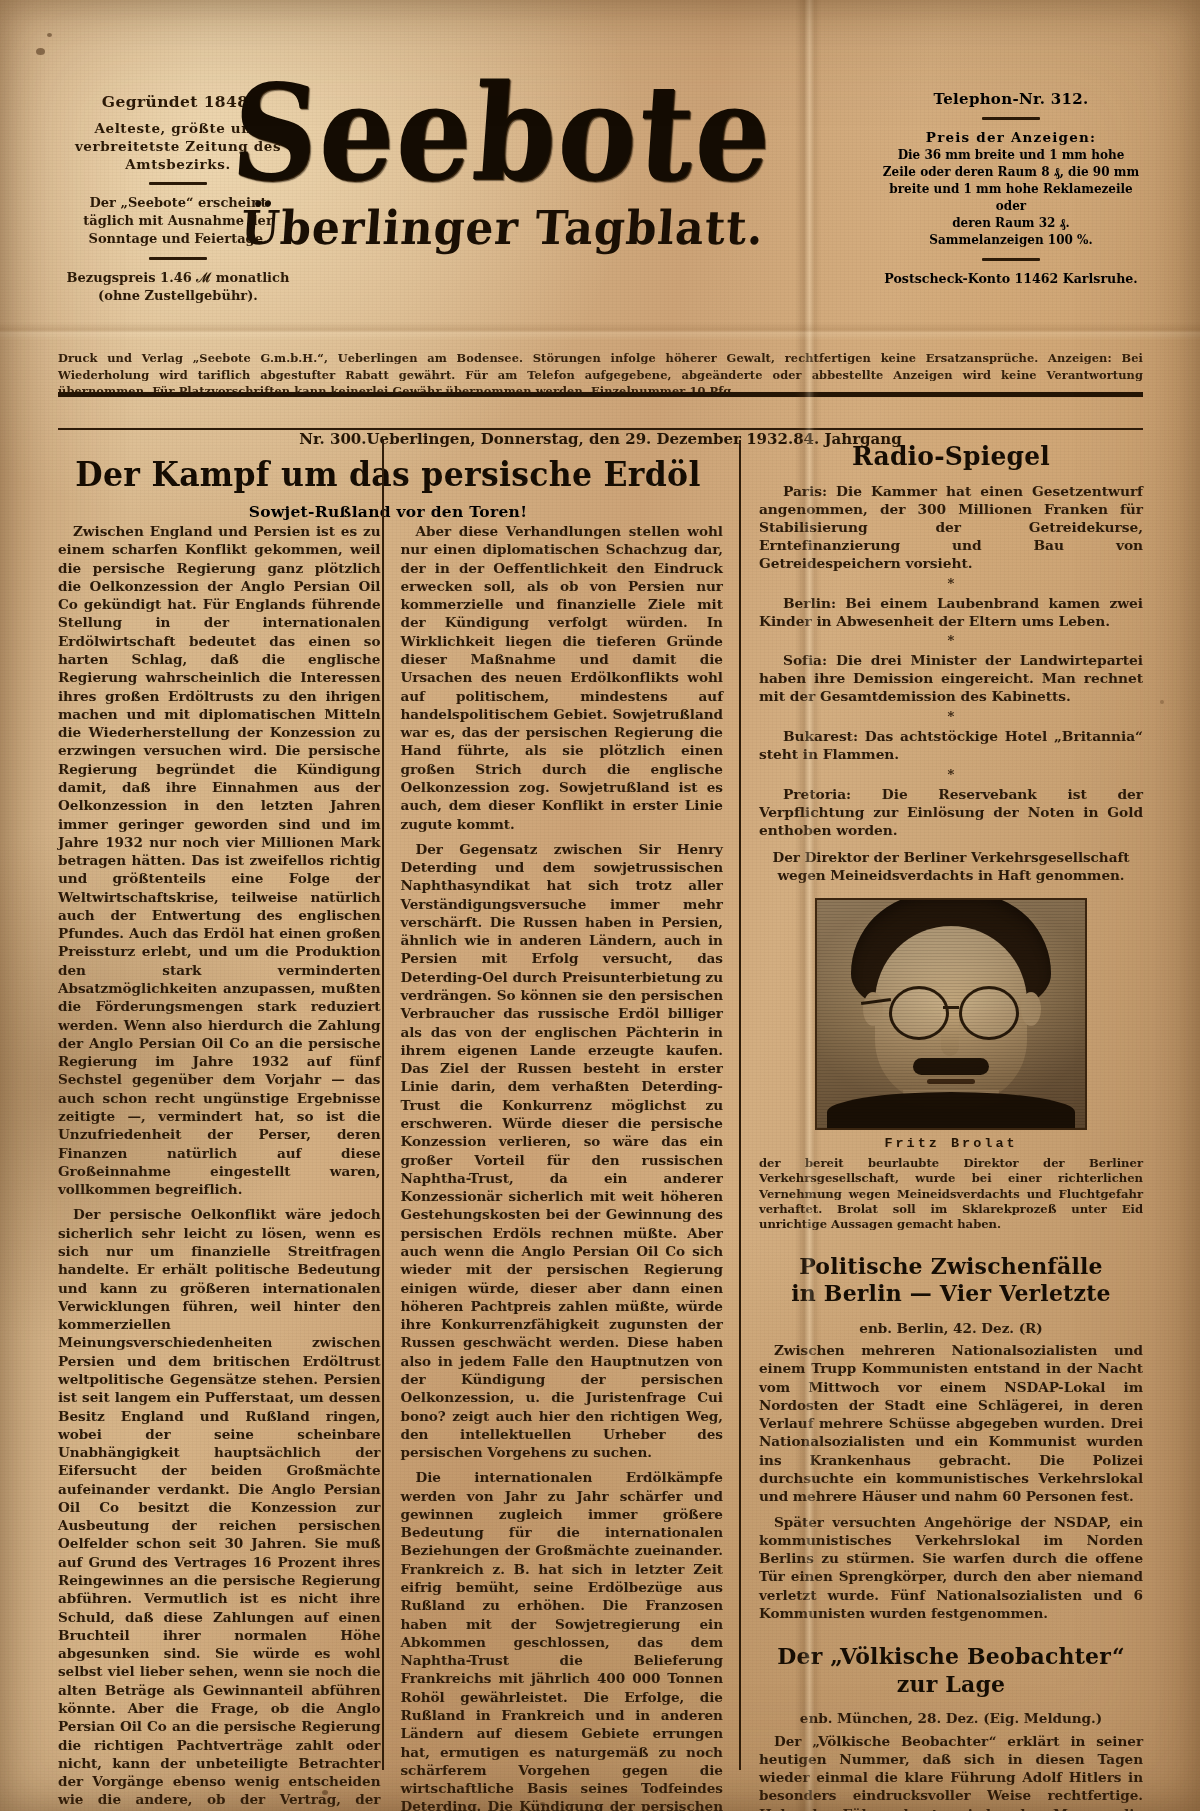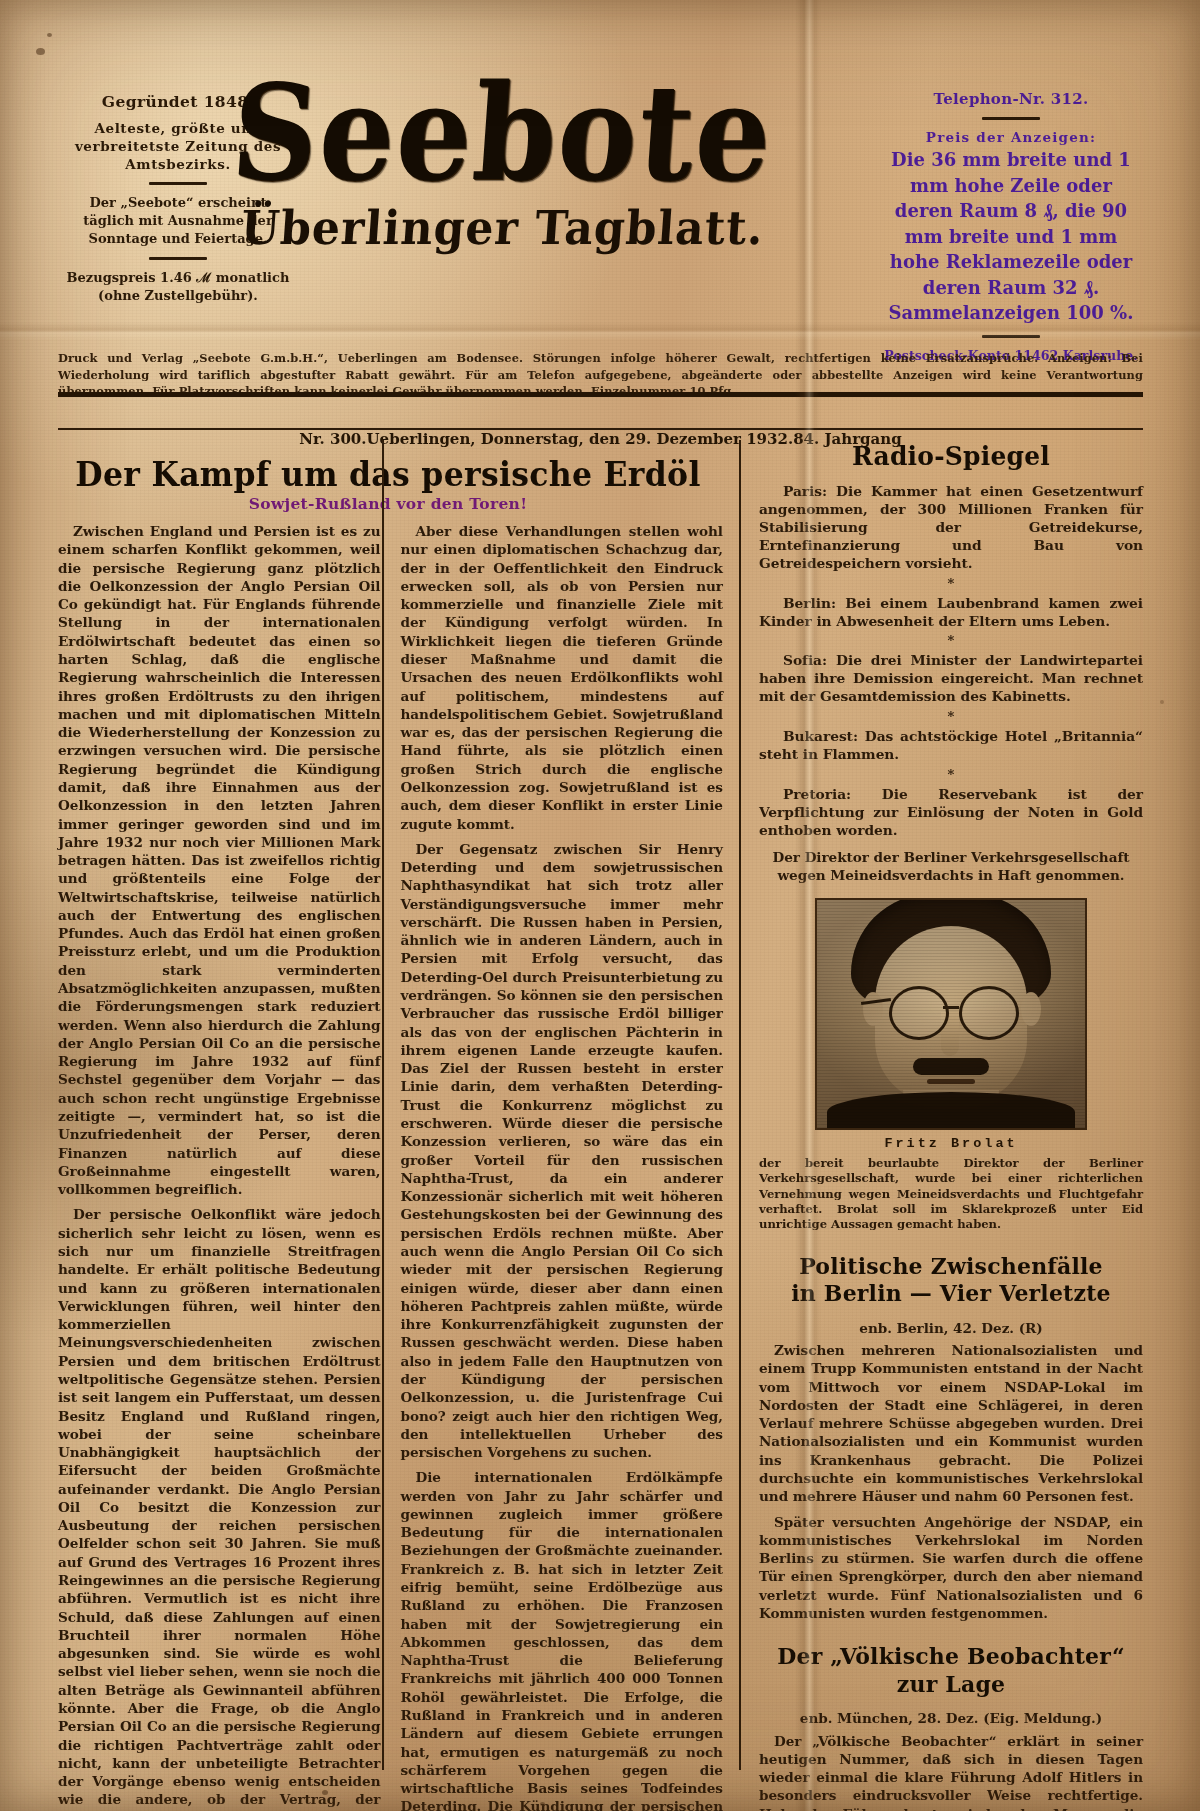--- a/index.html
+++ b/index.html
@@ -48,29 +48,29 @@
 
   #sheet{position:absolute;inset:0;}
 
   
   .fk{font-family:"DejaVu Serif","Liberation Serif",serif;font-weight:700;
       letter-spacing:.2px;color:#241505;}
 
   
   #masthead{position:absolute;left:0;top:74px;width:1200px;height:240px;}
   .mh-left{position:absolute;left:62px;top:18px;width:232px;text-align:center;color:#2b1a08;}
-  .mh-right{position:absolute;left:880px;top:16px;width:262px;text-align:center;color:#4c1d95;}
+  .mh-right{position:absolute;left:880px;top:16px;width:262px;text-align:center;color:#000000;}
   .mh-left .l1{font-size:15.5px;font-weight:700;letter-spacing:.4px;margin-bottom:9px;}
   .mh-left .l2{font-size:13.5px;font-weight:700;line-height:1.32;letter-spacing:.6px;}
   .mh-rule{width:58px;height:3px;background:#2b1a08;margin:9px auto 9px;border-radius:1px;}
   .mh-left .l3{font-size:13px;font-weight:700;line-height:1.38;}
   .mh-left .l4{font-size:13px;font-weight:700;line-height:1.35;}
   .mh-right .r1{font-size:15px;font-weight:700;letter-spacing:.3px;}
   .mh-right .r2{font-size:13.5px;font-weight:700;letter-spacing:1.2px;margin-bottom:2px;}
-  .mh-right .r3{font-size:18px;font-weight:700;line-height:1.42;}
+  .mh-right .r3{font-size:12px;font-weight:700;line-height:1.42;}
   .mh-right .r4{font-size:12.6px;font-weight:700;line-height:1.35;}
 
   
   #title-wrap{position:absolute;left:215px;top:0px;width:575px;text-align:center;}
   #bigtitle{
     font-family:"DejaVu Serif","Liberation Serif",serif;
     font-weight:700;font-size:118px;line-height:1;color:#140c03;
     letter-spacing:2px;
     transform:skewX(-4deg) scaleY(1.12);
     text-shadow:1px 1px 0 #2d1c08, 2px 2px 1px rgba(20,12,3,.5);
@@ -104,22 +104,22 @@
   .c2{width:330px;padding:0 16px;border-left:2px solid #2f1d0a;}
   .c3{width:393px;padding-left:18px;border-left:2px solid #2f1d0a;}
 
   h1.head{
     font-family:"DejaVu Serif","Liberation Serif",serif;
     font-weight:700;font-size:31.5px;line-height:1.12;color:#160d03;
     text-align:center;margin:16px 0 10px;letter-spacing:.3px;
     transform:scaleY(1.05);
   }
   h2.sub{
-    font-size:15.5px;font-weight:700;text-align:center;color:#701a75;
-    margin:8px 0 16px;letter-spacing:.3px;
+    font-size:15.5px;font-weight:700;text-align:center;color:#000000;
+    margin:16px 0 16px;letter-spacing:.3px;
   }
   h2.sechead{
     font-family:"DejaVu Serif","Liberation Serif",serif;
     font-weight:700;font-size:25px;line-height:1.16;color:#160d03;
     text-align:center;margin:22px 0 12px;letter-spacing:.2px;
     transform:scaleY(1.05);
   }
   h2.sechead.small{font-size:22px;}
   p.tx{
     font-size:13.6px;line-height:1.345;color:#2b1a09;

